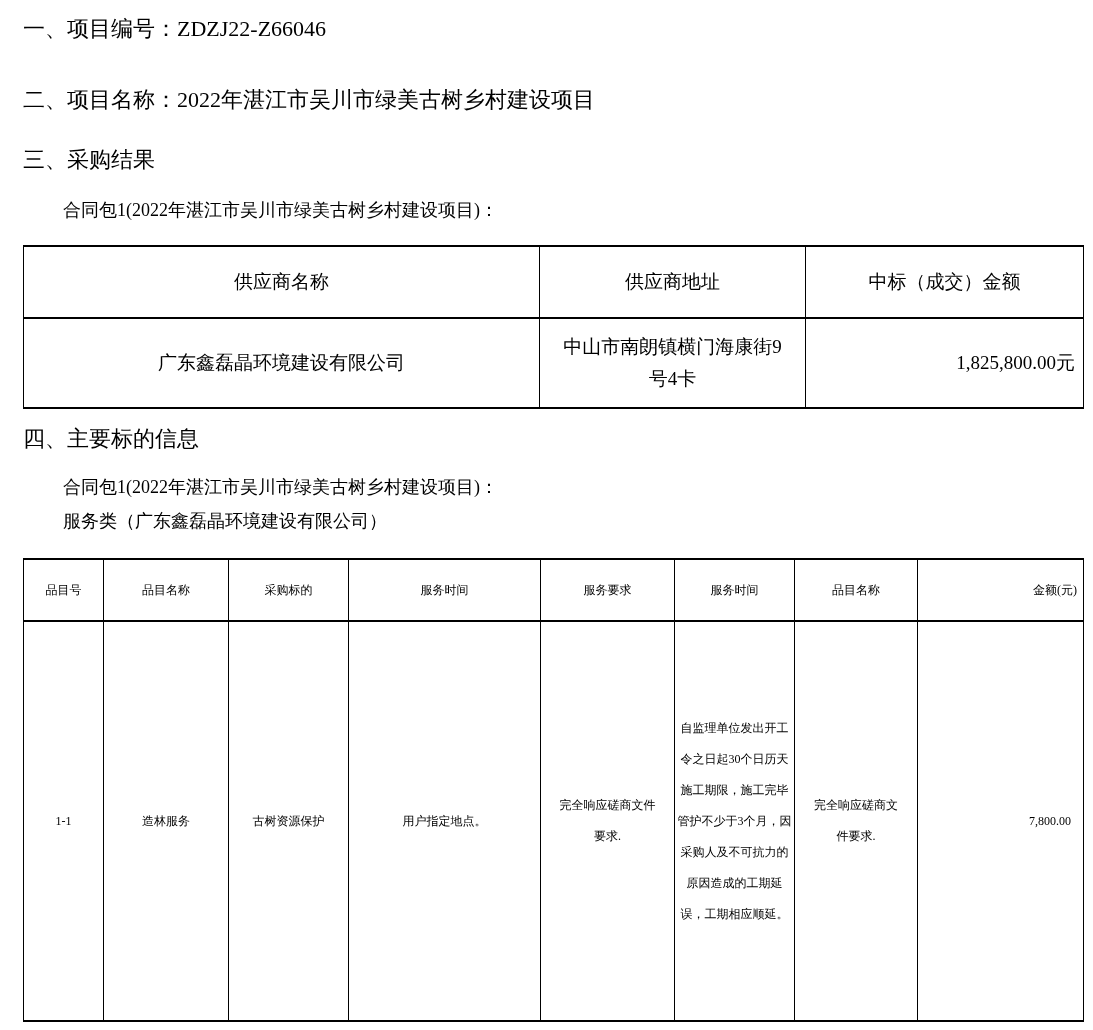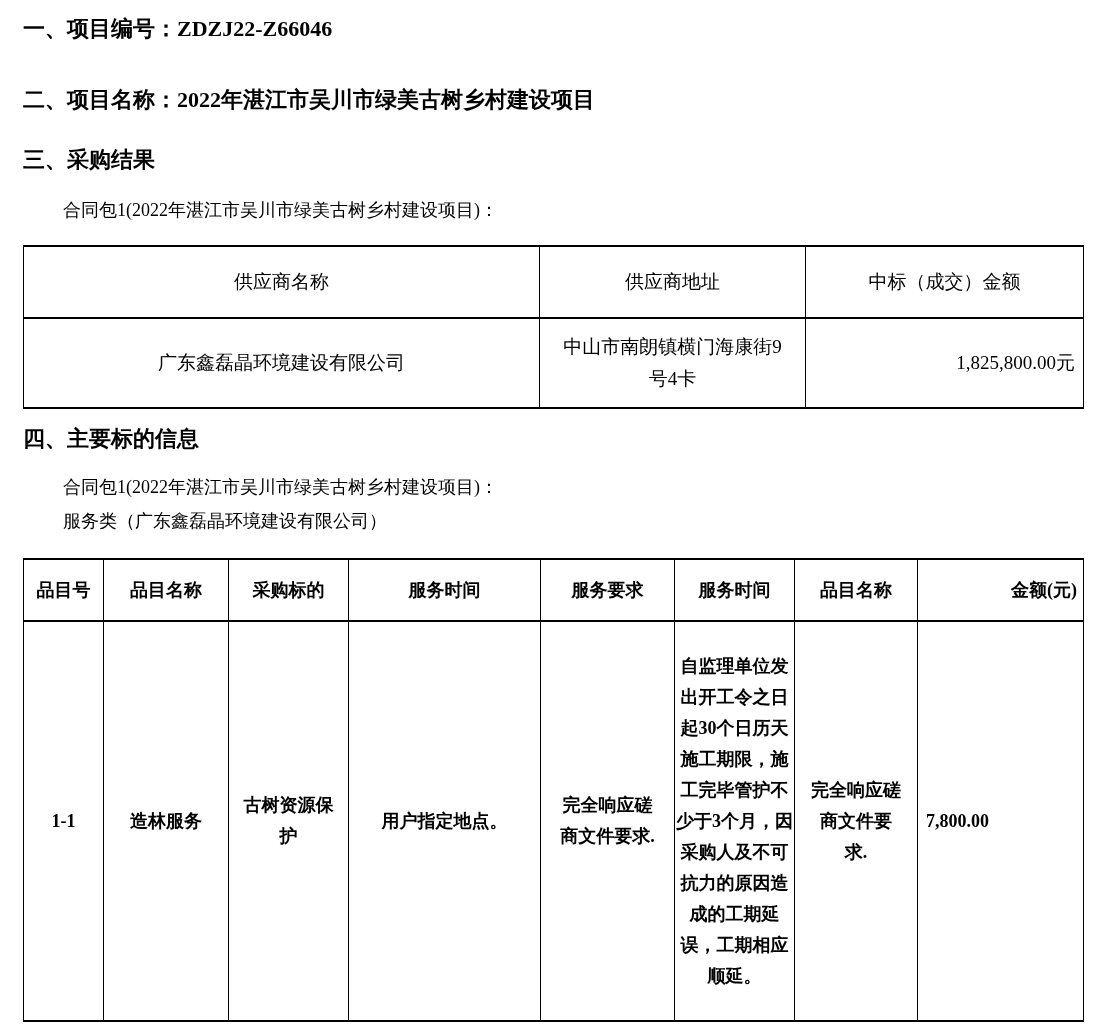--- a/index.html
+++ b/index.html
@@ -8,21 +8,21 @@
     width: 1093px;
     height: 1030px;
     background: #ffffff;
     color: #000000;
     font-family: "Liberation Serif", "DejaVu Serif", serif;
     padding-top: 14px;
     overflow: hidden;
   }
   .heading {
     font-size: 22px;
-    font-weight: bold;
+    font-weight: normal;
     line-height: 30px;
     margin: 0 4px 0 23px;
   }
   .para {
     font-size: 18px;
     line-height: 28px;
     margin: 0 0 0 63px;
   }
   .mt-h2 { margin-top: 41px; }
   .mt-h3 { margin-top: 30px; }
@@ -52,29 +52,29 @@
   }
 
   
   .t1 th, .t1 td { font-size: 19px; line-height: 32px; }
   .t1 .head-row th { height: 72px; }
   .t1 .data-row td { height: 80px; }
   .t1 .cell-address { padding: 12px 16px; }
   .t1 .cell-amount { text-align: right; padding-right: 8px; }
 
   
-  .t2 th, .t2 td { font-size: 18px; line-height: 31px; font-weight: bold; }
+  .t2 th, .t2 td { font-size: 12px; line-height: 31px; }
   .t2 .head-row th { height: 62px; }
   .t2 .data-row td { height: 400px; }
   .t2 .cell-target     { padding: 0 8px;  }
   .t2 .cell-requirement{ padding: 0 16px; }
   .t2 .cell-time       { padding: 0 0; }
   .t2 .cell-standard   { padding: 0 14px; }
   .t2 .head-amount     { text-align: right; padding-right: 6px; }
-  .t2 .cell-amount     { text-align: left; padding-right: 12px; }
+  .t2 .cell-amount     { text-align: right; padding-right: 12px; }
 </style>
 </head>
 <body>
 
 <div class="heading"><span>一、项目编号：</span><span>ZDZJ22-Z66046</span></div>
 
 <div class="heading mt-h2"><span>二、项目名称：</span><span>2022年湛江市吴川市绿美古树乡村建设项目</span></div>
 
 <div class="heading mt-h3">三、采购结果</div>
 

